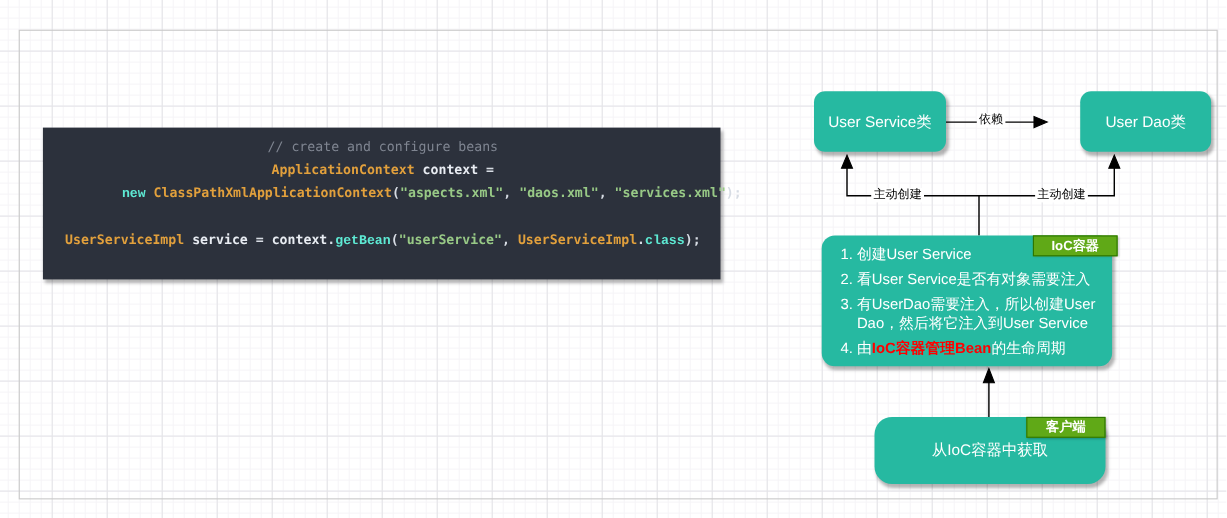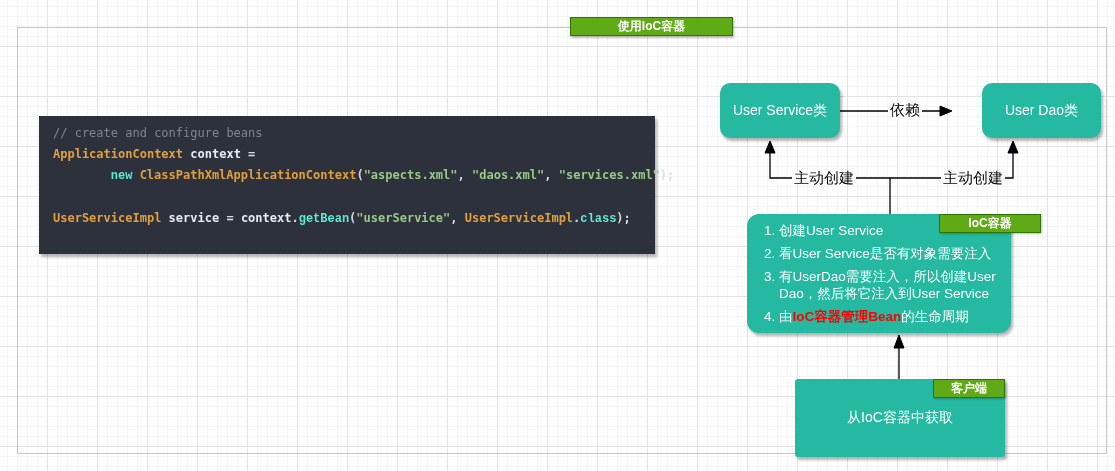--- a/index.html
+++ b/index.html
@@ -22,58 +22,58 @@
     border:1px solid #c9c9c9; background:transparent;
   }
   
   .green-box {
     background:#60a917; border:1px solid #2d7600; color:#ffffff;
     font-weight:bold; text-align:center;
     box-shadow:1px 2px 2px rgba(0,0,0,0.28);
   }
   #title-banner { left:570px; top:17px; width:163px; height:19px; font-size:12px; line-height:17px; }
   .tag { font-size:12px; line-height:17px; box-shadow:1px 1px 2px rgba(0,0,0,0.25); }
-  #ioc-tag { left:939px; top:214px; width:102px; height:19px; }
+  #ioc-tag { left:939px; top:214px; width:77px; height:19px; }
   #client-tag { left:933px; top:379px; width:72px; height:19px; }
   
   #code-block {
     left:39px; top:116px; width:616px; height:138px;
     background:#2c313c; padding:7px 12px 0 14px;
     font-family:"DejaVu Sans Mono", monospace;
-    font-size:12px; box-shadow:2px 3px 3px rgba(0,0,0,0.3);
+    font-size:12px; box-shadow:2px 3px 3px rgba(0,0,0,0.3);text-align:center;
   }
   .code-line { line-height:21px; white-space:pre; font-weight:600; }
   .tok-comment { color:#7f8591; font-weight:400; }
   .tok-type    { color:#e2a03c; }
   .tok-var     { color:#e8ecf2; }
   .tok-plain   { color:#d7dce4; }
   .tok-kw      { color:#5eead4;font-family:Liberation Mono, monospace; }
   .tok-str     { color:#98c986; }
   
   .teal-box {
     background:#26b9a1; color:#ffffff; border-radius:10px;
     box-shadow:2px 3px 3px rgba(0,0,0,0.3);
     display:flex; align-items:center; justify-content:center;
     text-align:center; font-size:14px;
   }
-  #user-service-box { left:720px; top:83px; width:120px; height:55px; }
+  #user-service-box { left:740px; top:83px; width:120px; height:55px; }
   #user-dao-box     { left:982px; top:83px; width:119px; height:55px; }
-  #client-box       { left:795px; top:379px; width:210px; height:78px; border-radius:3px; }
+  #client-box       { left:795px; top:379px; width:210px; height:61px; border-radius:16px; }
   #steps-box {
     left:747px; top:214px; width:264px; height:119px;
     background:#26b9a1; color:#ffffff; border-radius:12px;
     box-shadow:2px 3px 3px rgba(0,0,0,0.3);
     font-size:13.5px; padding:8px 6px 16px 8px;
   }
   #steps-box ol { list-style:decimal; padding-left:24px; }
   #steps-box li { line-height:17px; margin-bottom:6px; }
   .red-text { color:#ff0000; font-weight:bold; }
   
   .edge-label {
-    background:#ffffff; color:#000000; font-size:15px; line-height:13px;
+    background:#ffffff; color:#000000; font-size:11px; line-height:13px;
     padding:0 2px; white-space:nowrap;
   }
   #dep-label { left:888px; top:103px; }
   #create-left-label { left:792px; top:171px; }
   #create-right-label { left:941px; top:171px; }
   
   #edges { left:0; top:0; width:1115px; height:471px; pointer-events:none; }
   #edges path { stroke:#000000; stroke-width:1.3; fill:none; }
   #edges polygon { fill:#000000; stroke:#000000; }
 </style>
@@ -92,21 +92,20 @@
     <path d="M890,214 V178 H770 V152"></path>
     <polygon points="770,141 765,153 775,153"></polygon>
 
     <path d="M890,178 H1013 V152"></path>
     <polygon points="1013,141 1008,153 1018,153"></polygon>
 
     <path d="M899,379 V347"></path>
     <polygon points="899,335 894,348 904,348"></polygon>
   </svg>
 
-  <div id="title-banner" class="abs green-box">使用IoC容器</div>
 
   <div id="code-block" class="abs">
       <div class="code-line"><span class="tok-comment">// create and configure beans</span></div>
       <div class="code-line"><span class="tok-type">ApplicationContext</span><span class="tok-plain"> </span><span class="tok-var">context</span><span class="tok-plain"> =</span></div>
       <div class="code-line"><span class="tok-plain">        </span><span class="tok-kw">new</span><span class="tok-plain"> </span><span class="tok-type">ClassPathXmlApplicationContext</span><span class="tok-plain">(</span><span class="tok-str">"aspects.xml"</span><span class="tok-plain">, </span><span class="tok-str">"daos.xml"</span><span class="tok-plain">, </span><span class="tok-str">"services.xml"</span><span class="tok-plain">);</span></div>
       <div class="code-line">&nbsp;</div>
       <div class="code-line"><span class="tok-type">UserServiceImpl</span><span class="tok-plain"> </span><span class="tok-var">service</span><span class="tok-plain"> = </span><span class="tok-var">context</span><span class="tok-plain">.</span><span class="tok-kw">getBean</span><span class="tok-plain">(</span><span class="tok-str">"userService"</span><span class="tok-plain">, </span><span class="tok-type">UserServiceImpl</span><span class="tok-plain">.</span><span class="tok-kw">class</span><span class="tok-plain">);</span></div>
     </div>
 
   <div id="user-service-box" class="abs teal-box">User Service类</div>

